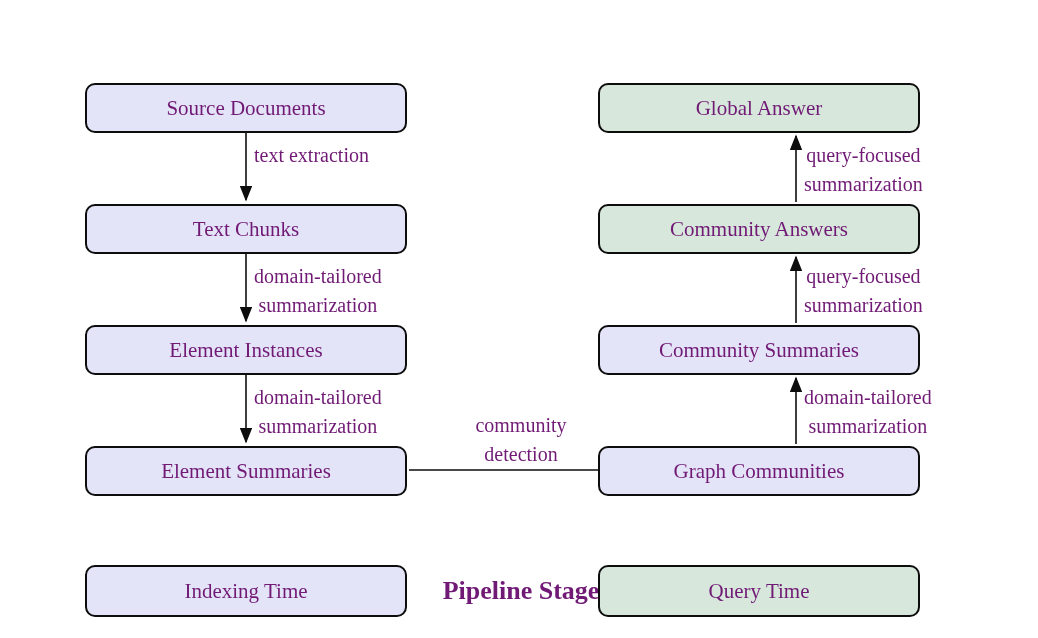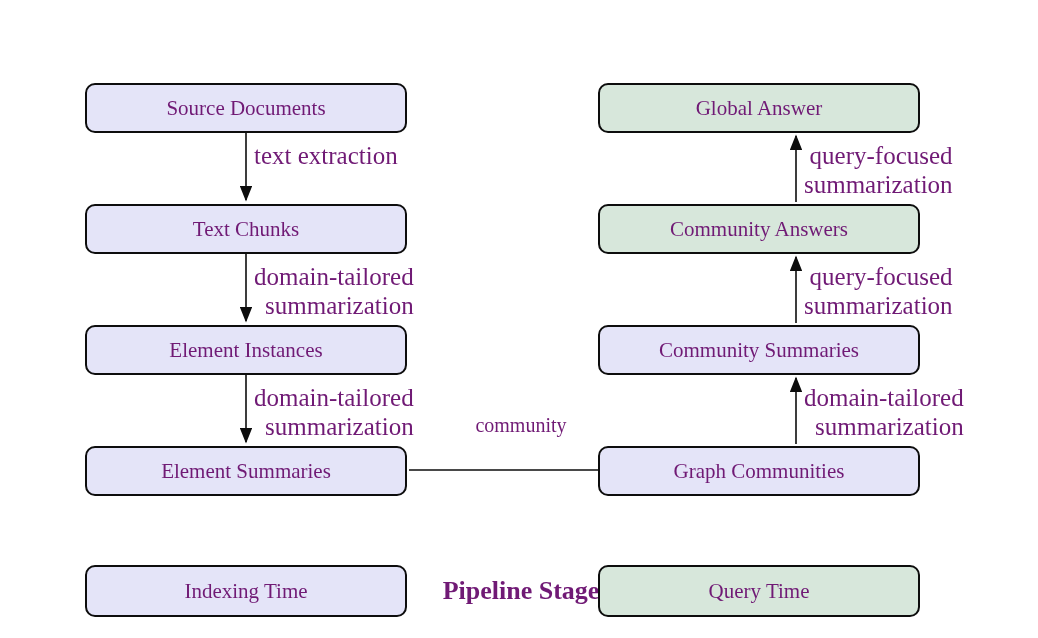--- a/index.html
+++ b/index.html
@@ -35,24 +35,24 @@
 
   .col-left  { left: 85px; }
   .col-right { left: 598px; }
   .row-1 { top: 83px; }
   .row-2 { top: 204px; }
   .row-3 { top: 325px; }
   .row-4 { top: 446px; }
 
   .edge-label {
     position: absolute;
-    font-size: 25px;
+    font-size: 20px;
     line-height: 29px;
     white-space: nowrap;
-    text-align: right;
+    text-align: center;
   }
   .edge-left  { left: 254px; }
   .edge-right { left: 804px; }
   .edge-a { top: 141px; }
   .edge-b { top: 262px; }
   .edge-c { top: 383px; }
 
   .cross-label {
     position: absolute;
     left: 421px;
@@ -154,20 +154,21 @@
     <div>query-focused</div>
     <div>summarization</div>
   </div>
   <div class="edge-label edge-right edge-c">
     <div>domain-tailored</div>
     <div>summarization</div>
   </div>
 
   <div class="cross-label">
     <div>community</div>
+    <div>detection</div>
   </div>
 
   <div class="box legend-box fill-indexing col-left">
     <span>Indexing Time</span>
   </div>
   <div class="pipeline-stage">Pipeline Stage</div>
   <div class="box legend-box fill-query col-right">
     <span>Query Time</span>
   </div>
 

